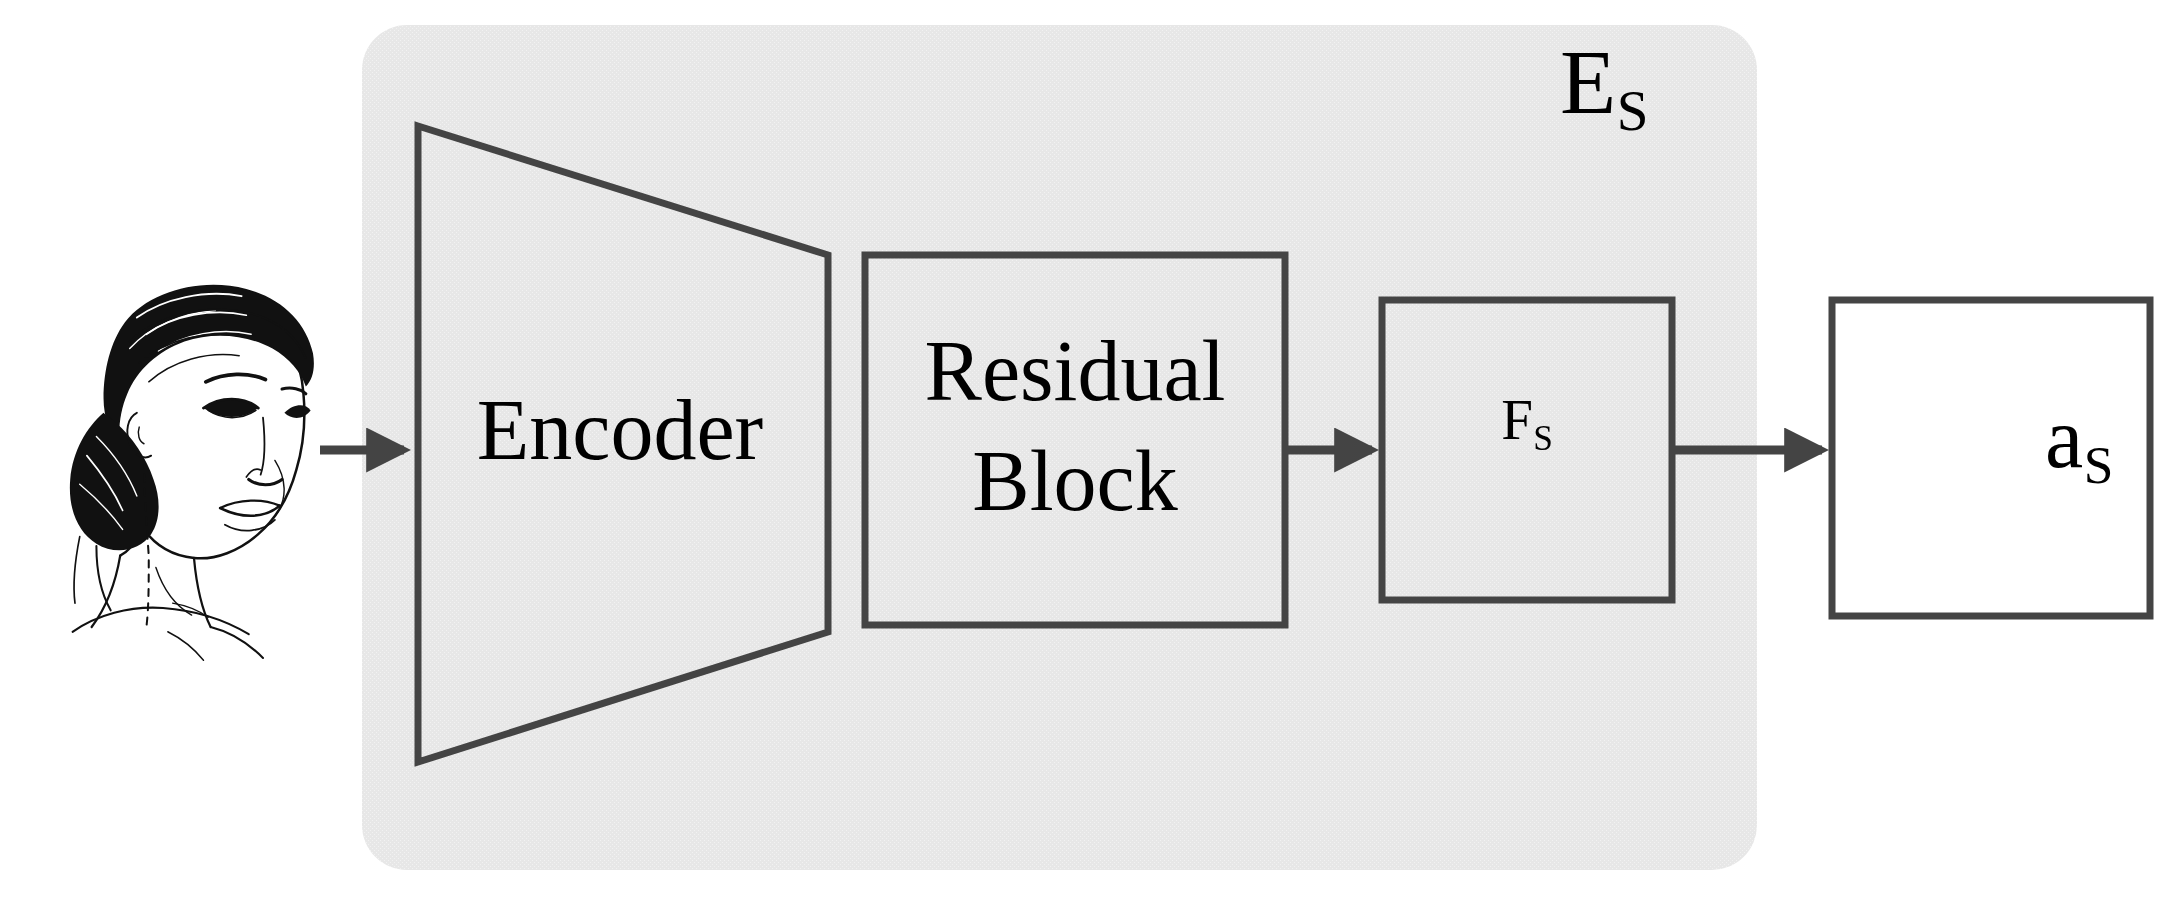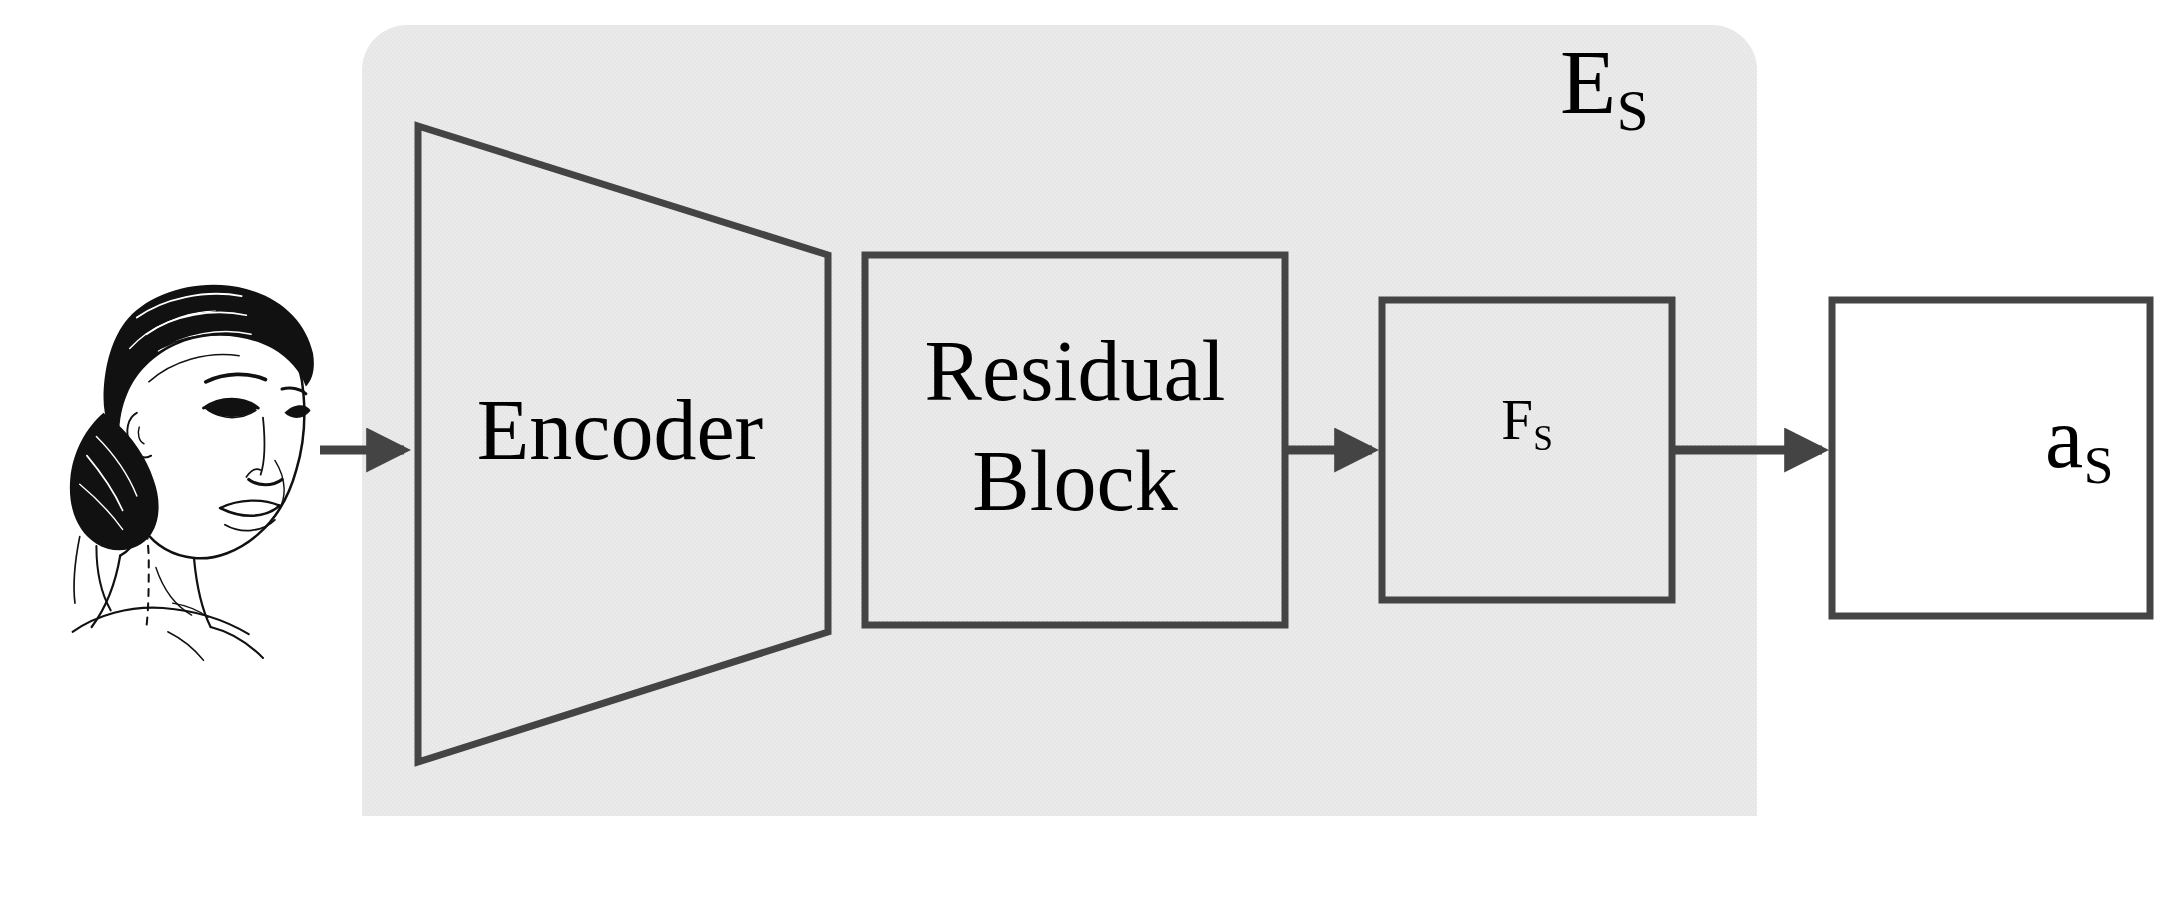--- a/index.html
+++ b/index.html
@@ -4,21 +4,21 @@
 <title>Encoder Architecture Diagram</title>
 <style>
   html, body {
     margin: 0;
     padding: 0;
     background: #ffffff;
   }
   #canvas {
     position: relative;
     width: 2183px;
-    height: 816px;
+    height: 908px;
     background: #ffffff;
     overflow: hidden;
     font-family: "Liberation Serif", "DejaVu Serif", serif;
   }
   #diagram-svg {
     position: absolute;
     left: 0;
     top: 0;
     width: 2183px;
     height: 908px;

